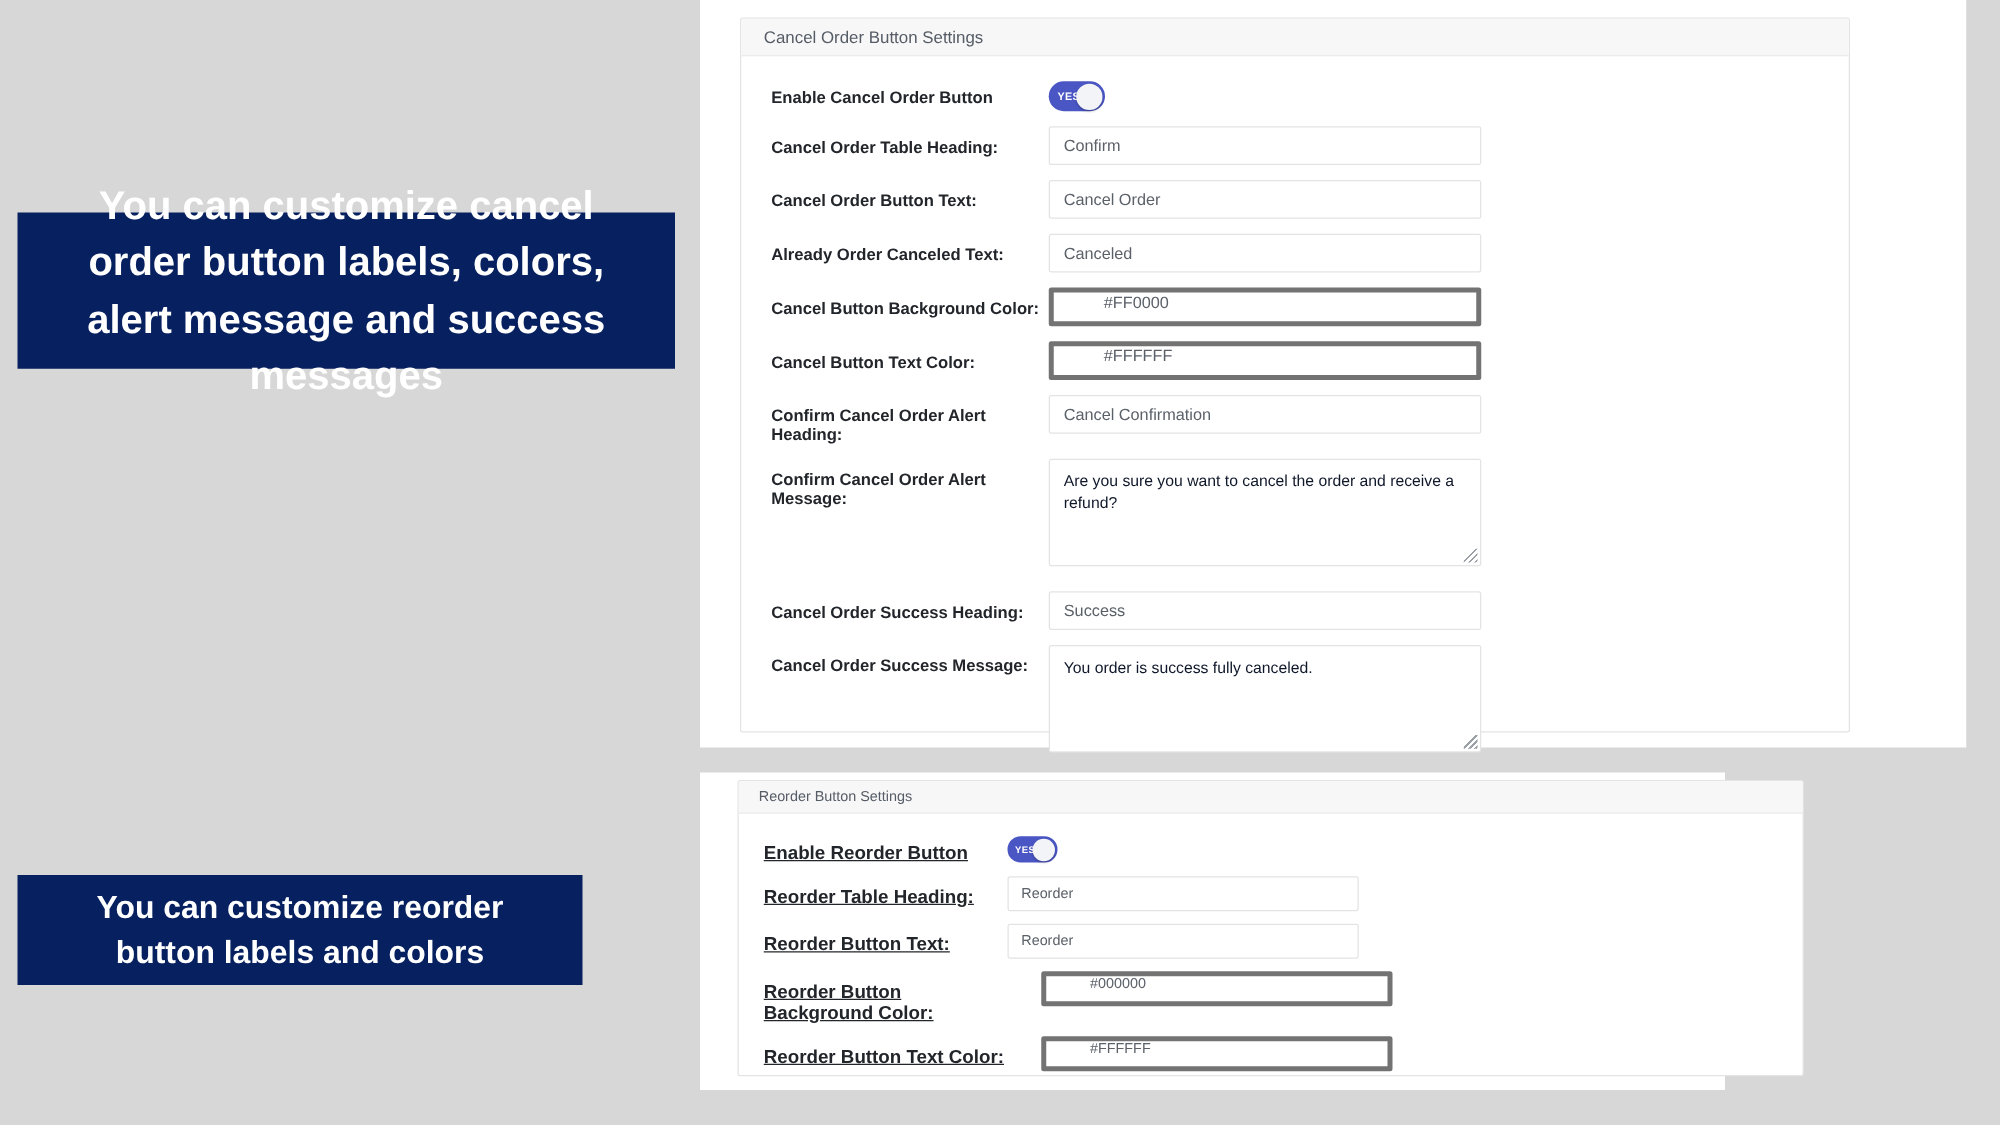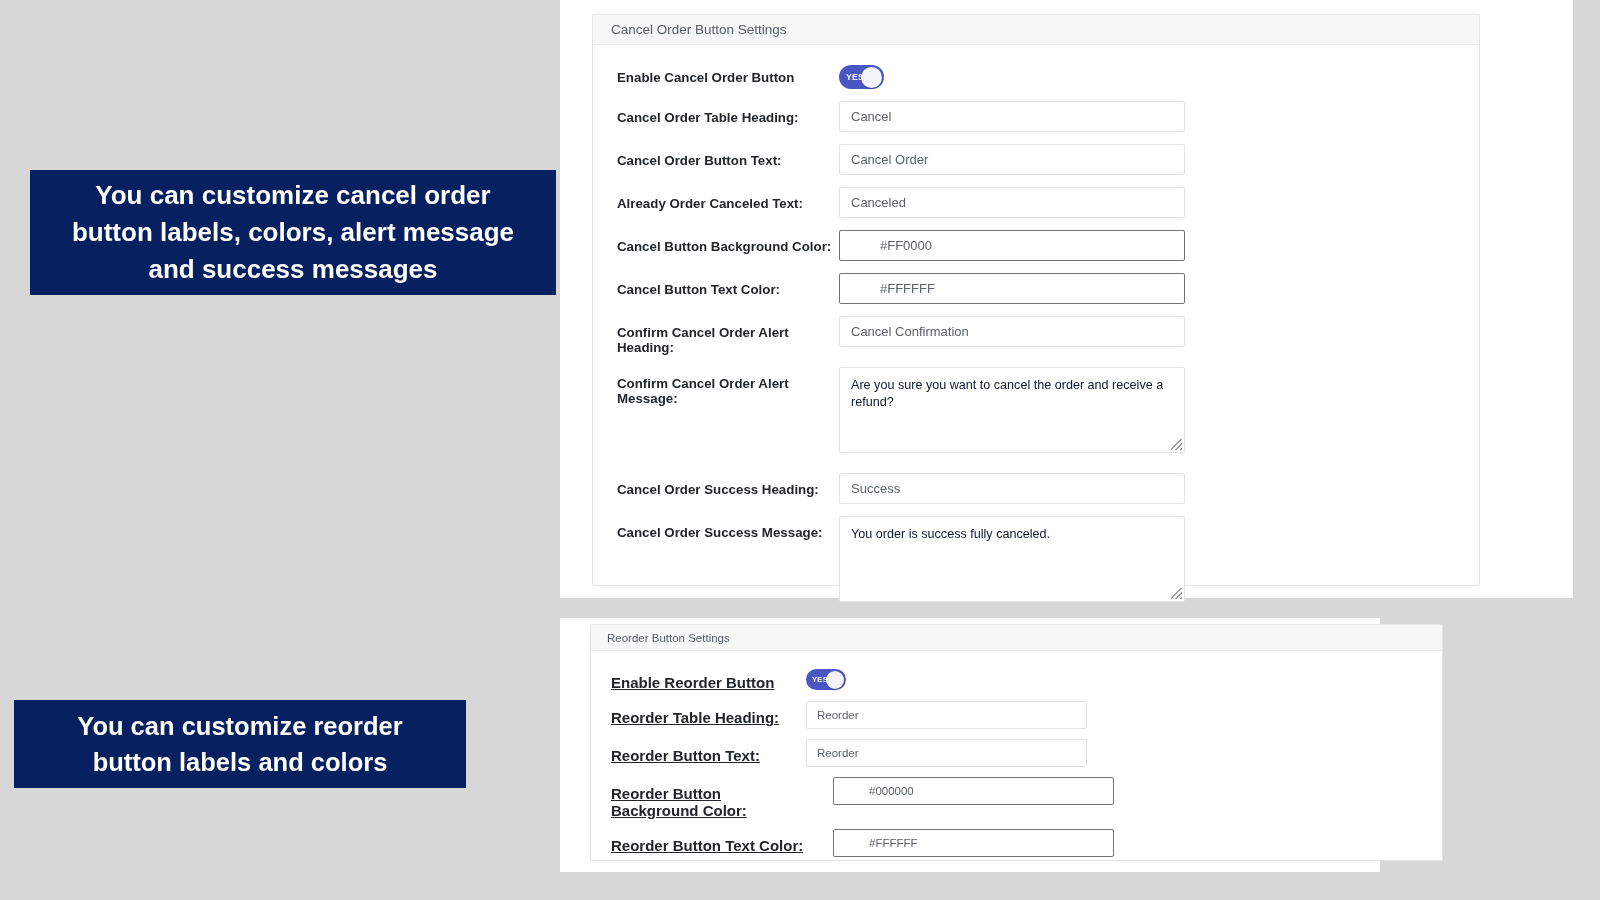--- a/index.html
+++ b/index.html
@@ -23,25 +23,25 @@
     color: #ffffff;
     font-weight: bold;
     text-align: center;
     display: flex;
     align-items: center;
     justify-content: center;
     padding: 14px 22px;
     line-height: 1.42;
   }
   .callout-1 {
-    left: 30px;
+    left: 14px;
     top: 170px;
     width: 526px;
     height: 125px;
-    font-size: 26px;
+    font-size: 32px;
   }
   .callout-2 {
     left: 14px;
     top: 700px;
     width: 452px;
     height: 88px;
     font-size: 25.5px;
   }
 
   
@@ -178,22 +178,22 @@
     height: 11px;
     background:
       linear-gradient(135deg, transparent 0 44%, #9aa0a6 44% 52%, transparent 52% 66%),
       linear-gradient(135deg, transparent 0 66%, #9aa0a6 66% 74%, transparent 74% 88%),
       linear-gradient(135deg, transparent 0 88%, #9aa0a6 88% 96%, transparent 96%);
   }
 
   
   .color-input {
     display: flex;
-    align-items: center;
-    border: 1px solid #737373;
+    align-items: flex-start;
+    border: 4px solid #737373;
     background: #fff;
     border-radius: 2px;
   }
   .card-1 .color-input { width: 346px; height: 31px; }
   .card-2 .color-input { width: 281px; height: 28px; margin-left: 27px; }
 
   .color-swatch {
     flex: 0 0 auto;
     border-right: 1px solid #e3e3e3;
   }
@@ -263,21 +263,21 @@
             <div class="toggle">
               <span class="toggle-text">YES</span>
               <span class="toggle-knob"></span>
             </div>
           </div>
         </div>
         <div class="row">
           <div class="field-label">Cancel Order Table Heading:</div>
           <div class="field-control">
             <div class="text-input">
-              <span>Cancel</span>
+              <span>Confirm</span>
             </div>
           </div>
         </div>
         <div class="row">
           <div class="field-label">Cancel Order Button Text:</div>
           <div class="field-control">
             <div class="text-input">
               <span>Cancel Order</span>
             </div>
           </div>

